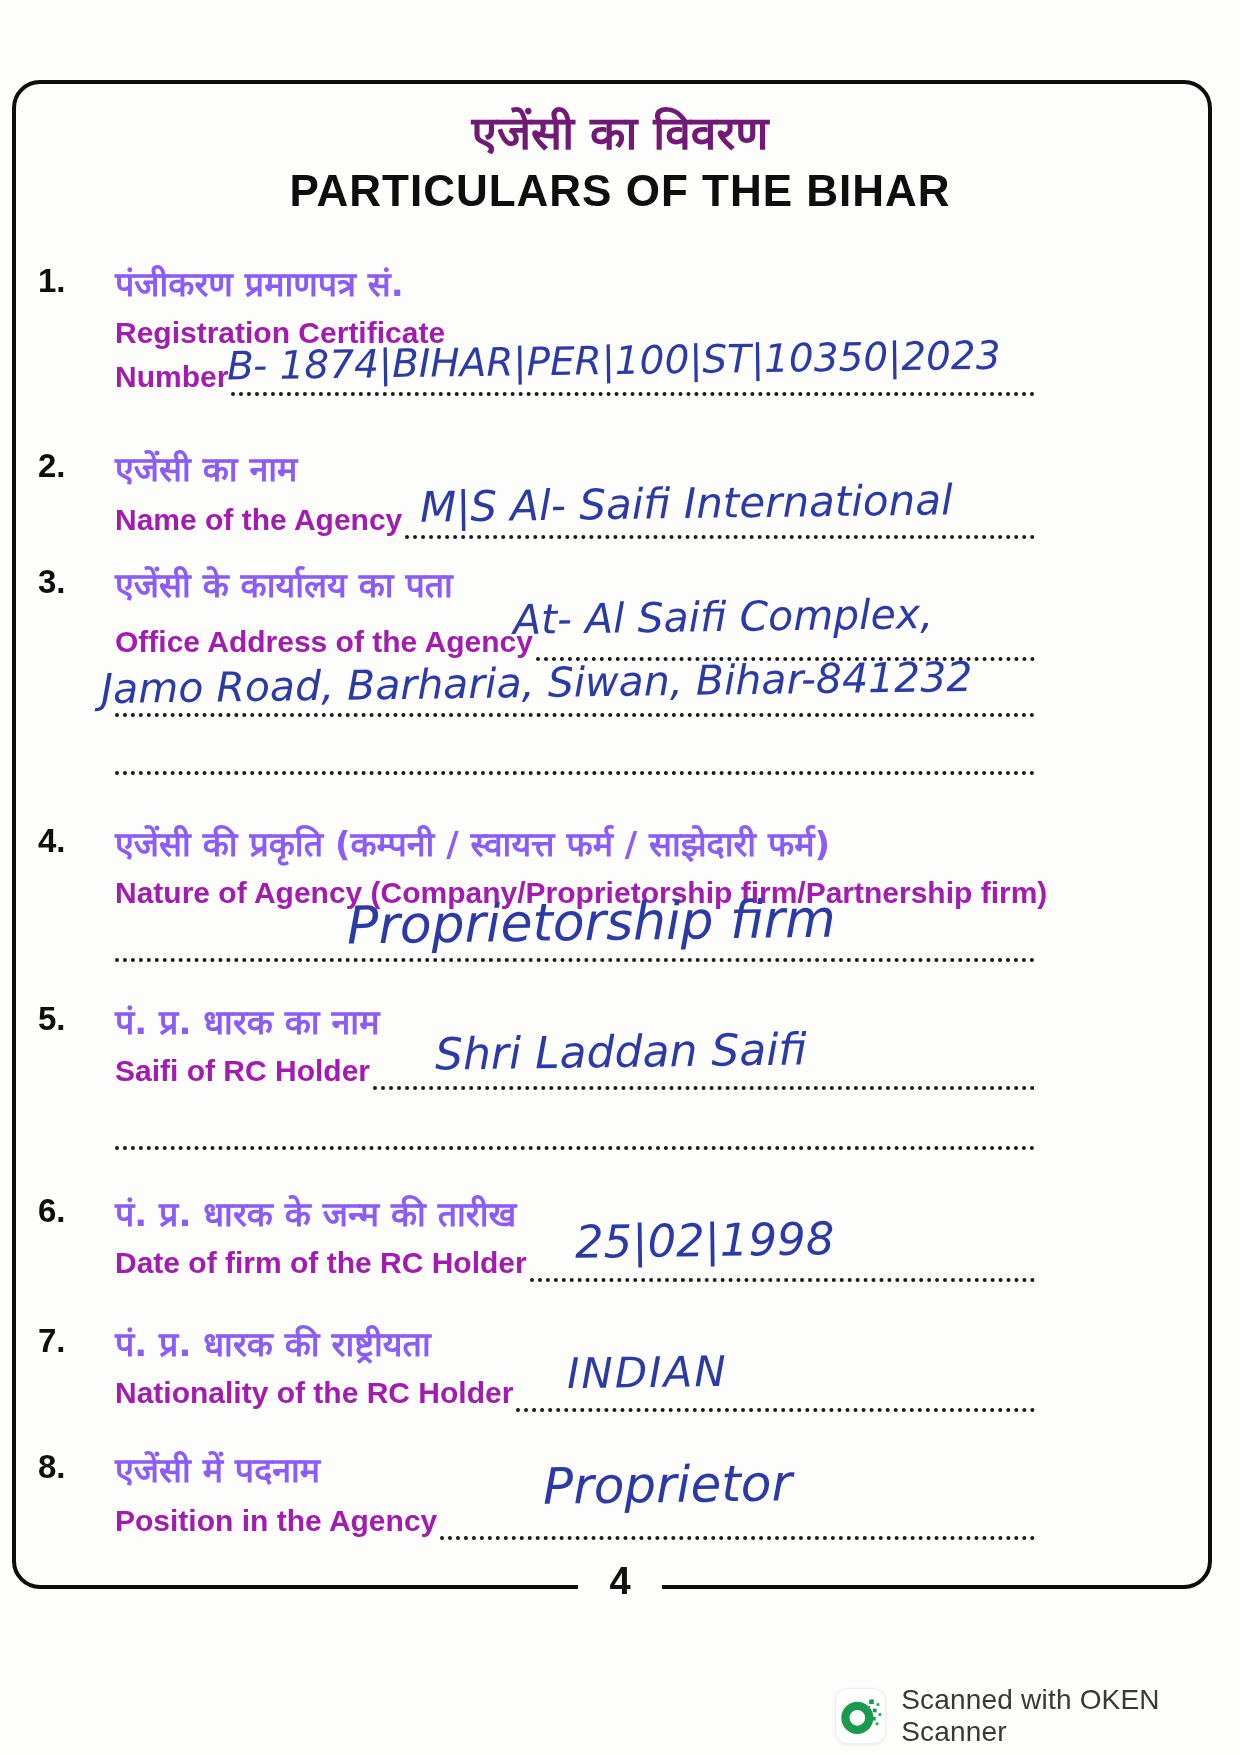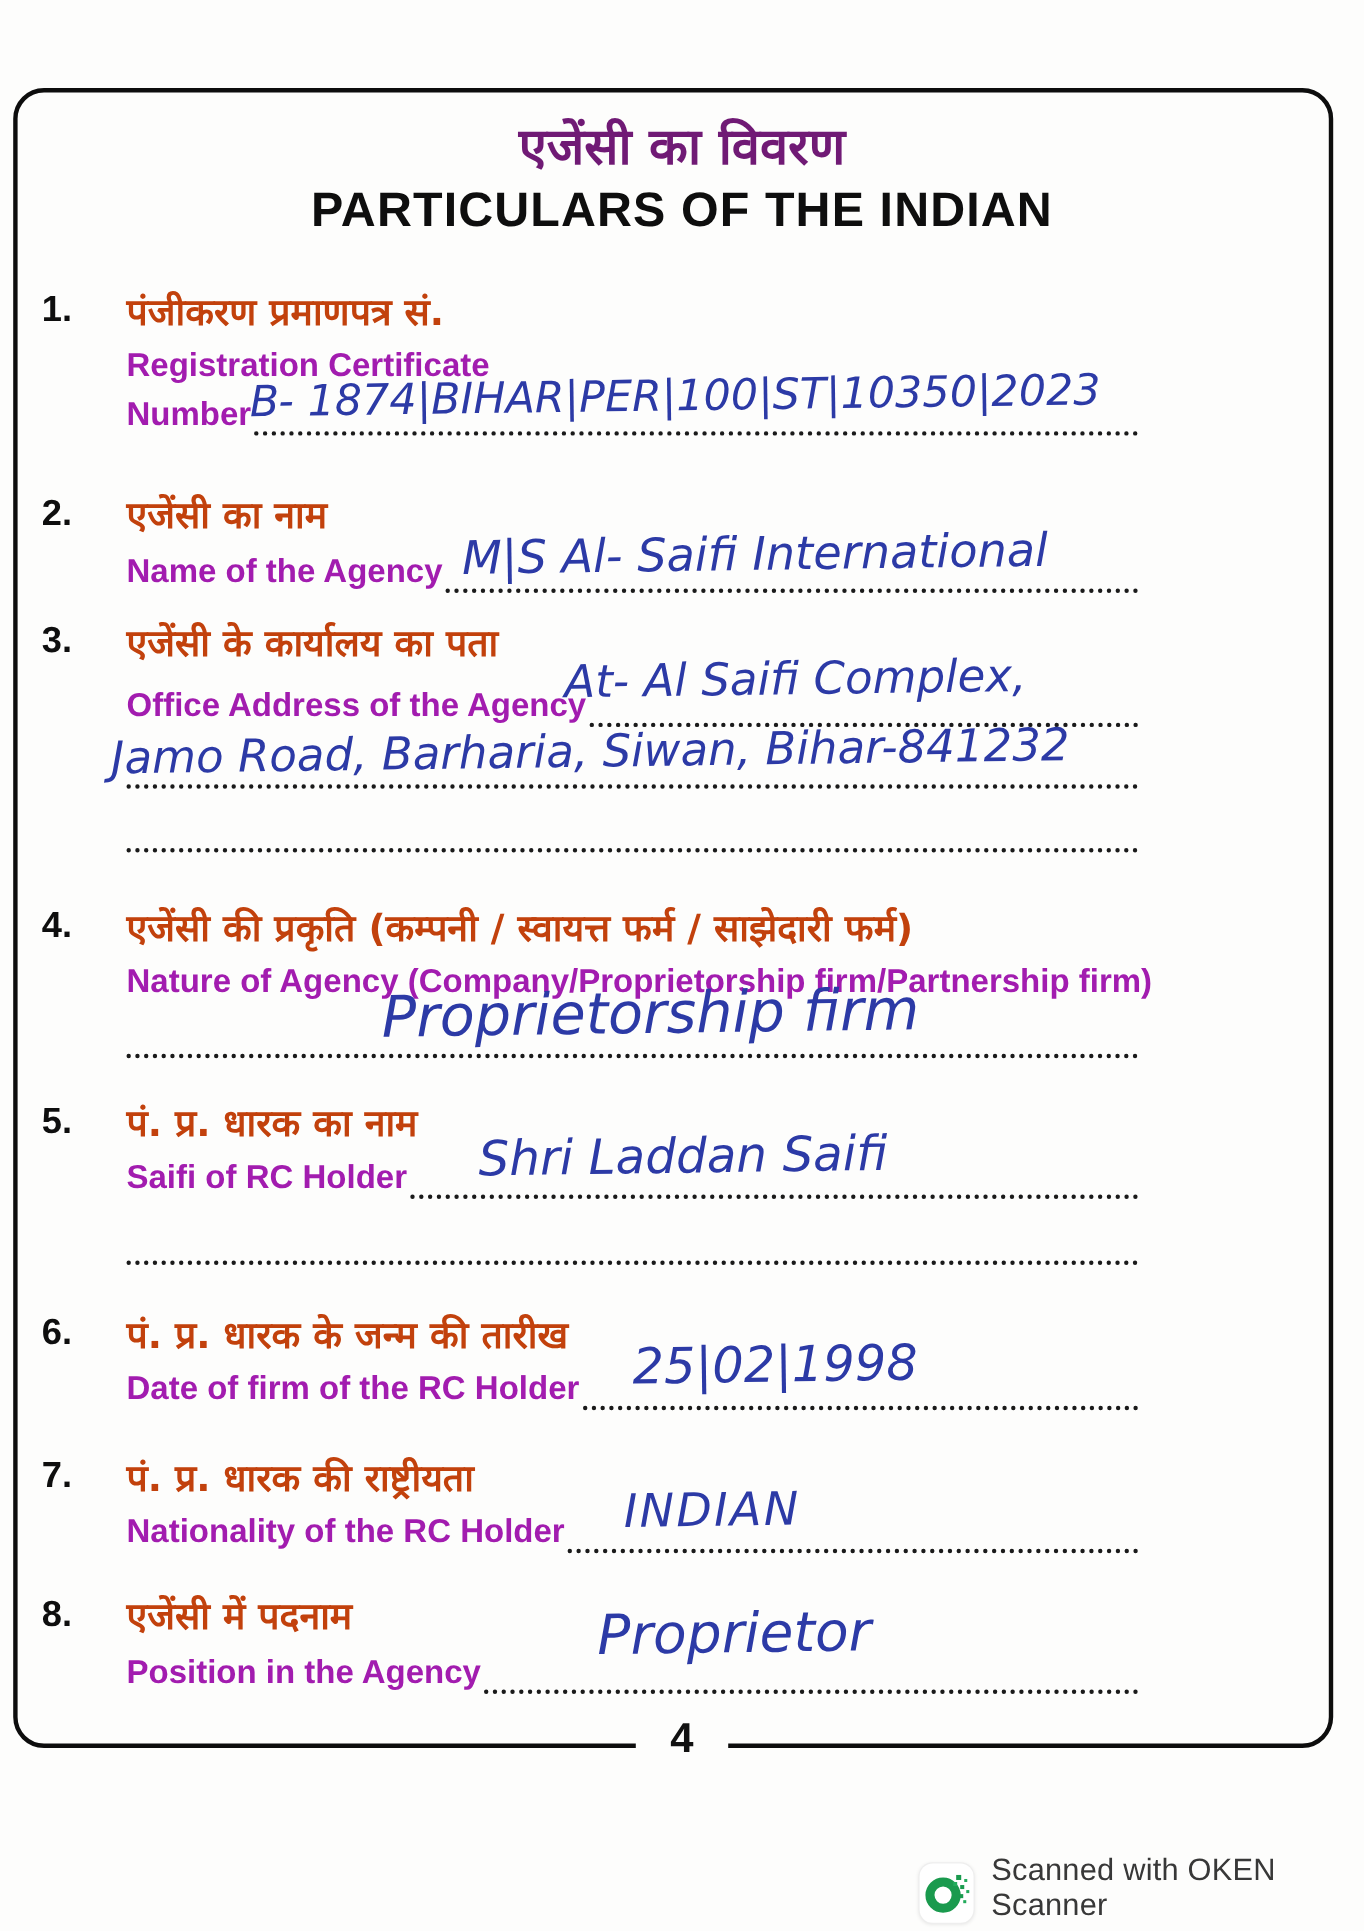--- a/index.html
+++ b/index.html
@@ -21,21 +21,21 @@
     font-weight:700;font-size:44px;letter-spacing:1px;color:#0e0e0e;
   }
   .item{position:absolute;left:0;width:1240px;}
   .num{
     position:absolute;left:38px;top:0;
     font-weight:700;font-size:33px;color:#0e0e0e;
   }
   .content{position:absolute;left:115px;width:920px;}
   .hi{
     font-family:"DejaVu Sans","Liberation Sans",sans-serif;
-    font-weight:700;font-size:34px;line-height:44px;color:#c2410c;white-space:nowrap;
+    font-weight:700;font-size:34px;line-height:44px;color:#8b5cf6;white-space:nowrap;
   }
   .en{
     font-weight:700;font-size:30px;line-height:38px;color:#a21caf;white-space:nowrap;
   }
   .fill{display:flex;align-items:center;position:relative;}
   .dots{
     flex:1;align-self:flex-end;height:7px;margin-left:3px;
     border-bottom:4px dotted #1a1a1a;
   }
   .dots-row{
@@ -44,38 +44,38 @@
   .hand{
     position:absolute;white-space:nowrap;
     font-family:"DejaVu Sans",sans-serif;font-style:italic;
     color:#2c3aa6;transform:rotate(-0.8deg);z-index:3;
   }
   .page-num{
     position:absolute;left:578px;top:1560px;width:84px;text-align:center;
     background:#fdfdfc;font-weight:700;font-size:38px;color:#111;z-index:4;
   }
   .scanner-badge{
-    position:absolute;left:836px;top:1684px;display:flex;align-items:flex-end;
+    position:absolute;left:836px;top:1684px;display:flex;align-items:center;
   }
   .oken-icon{
     width:54px;height:54px;border-radius:12px;background:#fff;
     box-shadow:0 0 0 1px #eee,0 1px 4px rgba(0,0,0,.12);
     display:flex;align-items:center;justify-content:center;
   }
   .scanner-text{
     margin-left:16px;font-size:28px;color:#383838;letter-spacing:.2px;
   }
 </style>
 </head>
 <body>
 
 <div class="page-border"></div>
 
 <div class="title-hi">एजेंसी का विवरण</div>
-<div class="title-en">PARTICULARS OF THE INDIAN</div>
+<div class="title-en">PARTICULARS OF THE BIHAR</div>
 
 <div class="item" style="top:262px">
   <div class="num">1.</div>
   <div class="content">
     <div class="hi">पंजीकरण प्रमाणपत्र सं.</div>
     <div class="en" style="margin-top:8px">Registration Certificate</div>
     <div class="fill" style="margin-top:6px">
       <span class="en">Number</span>
       <span class="dots"></span>
       <span class="hand" style="left:112px;top:-20px;font-size:39px">B- 1874|BIHAR|PER|100|ST|10350|2023</span>

